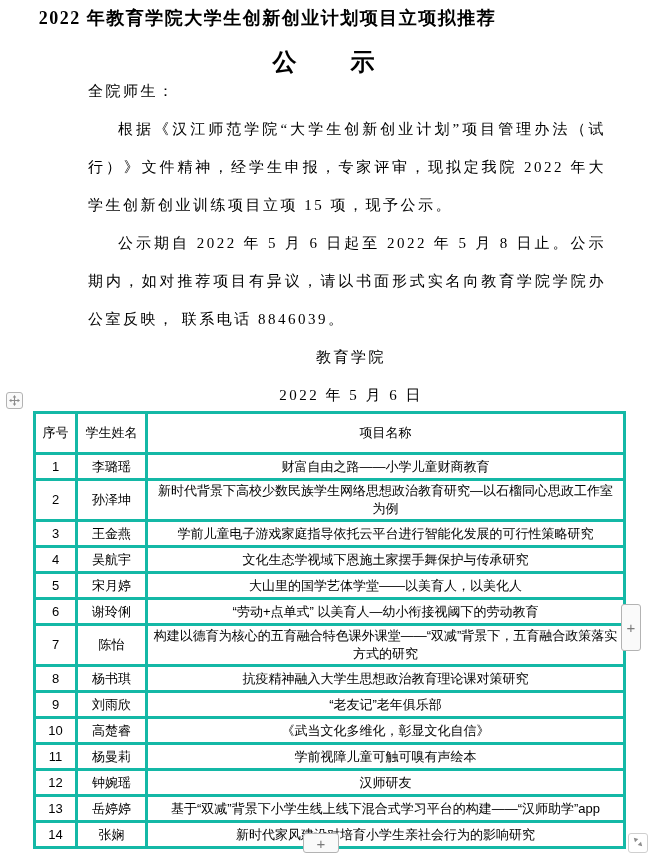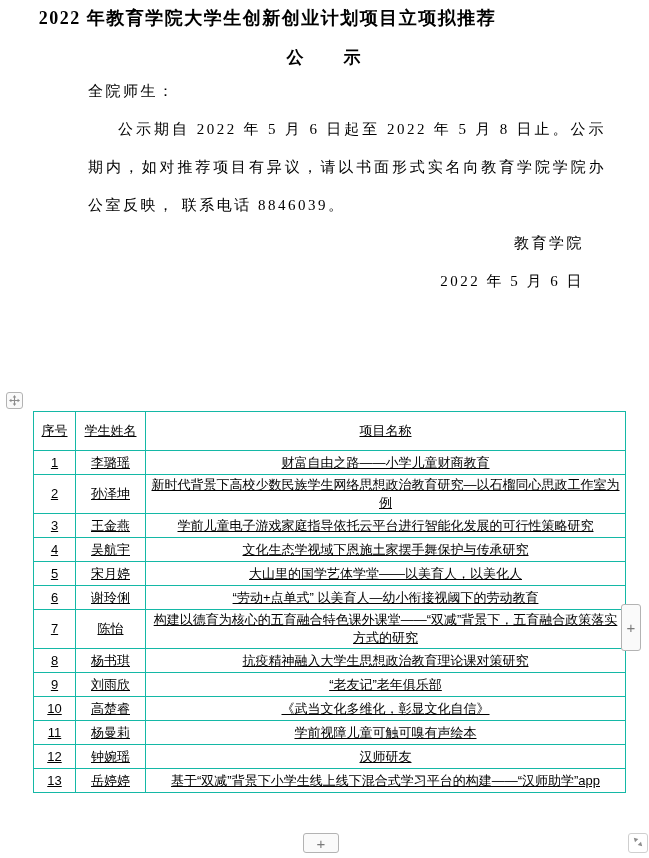--- a/index.html
+++ b/index.html
@@ -12,41 +12,41 @@
   }
   .page { position: relative; width: 649px; height: 858px; background: #fff; }
 
   
   .doc-title {
     position: absolute; top: 6px; left: 0; width: 535px;
     text-align: center; font-weight: bold; font-size: 18px; letter-spacing: 1.5px;
   }
   .doc-subtitle {
     position: absolute; top: 46px; left: 0; width: 649px;
-    text-align: center; font-weight: bold; font-size: 17px; letter-spacing: 2px;
+    text-align: center; font-weight: bold; font-size: 24px; letter-spacing: 2px;
   }
   .doc-body {
     position: absolute; top: 72px; left: 88px; width: 518px;
     font-size: 15px; line-height: 38px; letter-spacing: 2.5px;
     text-align: justify;
   }
   .doc-body p { margin: 0; text-indent: 2em; }
   .doc-body .salutation { text-indent: 0; }
-  .sig-line { text-align: right; text-indent: 0; padding-right: 22px; }
+  .sig-line { text-align: center; text-indent: 0; padding-right: 22px; }
 
   
   table.projects {
     position: absolute; top: 411px; left: 33px; width: 593px;
     border-collapse: collapse; table-layout: fixed;
     font-family: "Liberation Sans", "DejaVu Sans", sans-serif;
     font-size: 13px; line-height: 18px;
   }
   table.projects th, table.projects td {
-    border: 1px solid #14b8a6; text-align: center; vertical-align: middle;
-    padding: 1px 4px; font-weight: normal; overflow: hidden; text-decoration: underline;
+    border: 3px solid #14b8a6; text-align: center; vertical-align: middle;
+    padding: 1px 4px; font-weight: normal; overflow: hidden;
   }
   table.projects th { height: 36px; }
   table.projects td { height: 21px; }
   col.c-no   { width: 42px; }
   col.c-name { width: 70px; }
 
   
   .handle {
     position: absolute; box-sizing: border-box;
     border: 1px solid #b3b3b3; border-radius: 3px; background: #fafafa;
@@ -63,20 +63,21 @@
 </head>
 <body>
 
 <div class="page">
 
   <div class="doc-title">2022 年教育学院大学生创新创业计划项目立项拟推荐</div>
   <div class="doc-subtitle">公　　示</div>
 
   <div class="doc-body">
     <p class="salutation">全院师生：</p>
+    <p>根据《汉江师范学院“大学生创新创业计划”项目管理办法（试行）》文件精神，经学生申报，专家评审，现拟定我院 2022 年大学生创新创业训练项目立项 15 项，现予公示。</p>
     <p>公示期自 2022 年 5 月 6 日起至 2022 年 5 月 8 日止。公示期内，如对推荐项目有异议，请以书面形式实名向教育学院学院办公室反映， 联系电话 8846039。</p>
     <p class="sig-line">教育学院</p>
     <p class="sig-line">2022 年 5 月 6 日</p>
   </div>
 
   <div class="handle handle-move" title="">
     <span>
       <svg width="11" height="11" viewBox="0 0 20 20" aria-hidden="true">
         <path d="M10 0 L13.2 4.4 L11 4.4 L11 9 L15.6 9 L15.6 6.8 L20 10 L15.6 13.2 L15.6 11 L11 11 L11 15.6 L13.2 15.6 L10 20 L6.8 15.6 L9 15.6 L9 11 L4.4 11 L4.4 13.2 L0 10 L4.4 6.8 L4.4 9 L9 9 L9 4.4 L6.8 4.4 Z" fill="#8c8c8c"></path>
       </svg>
@@ -156,20 +157,25 @@
         <tr>
           <td>12</td>
           <td>钟婉瑶</td>
           <td>汉师研友</td>
         </tr>
         <tr>
           <td>13</td>
           <td>岳婷婷</td>
           <td>基于“双减”背景下小学生线上线下混合式学习平台的构建——“汉师助学”app</td>
         </tr>
+        <tr>
+          <td>14</td>
+          <td>张娴</td>
+          <td>新时代家风建设对培育小学生亲社会行为的影响研究</td>
+        </tr>
       </tbody>
   </table>
 
   <div class="handle handle-col">
     <span class="plus-glyph">+</span>
   </div>
 
   <div class="handle handle-row">
     <span class="plus-glyph">+</span>
   </div>

